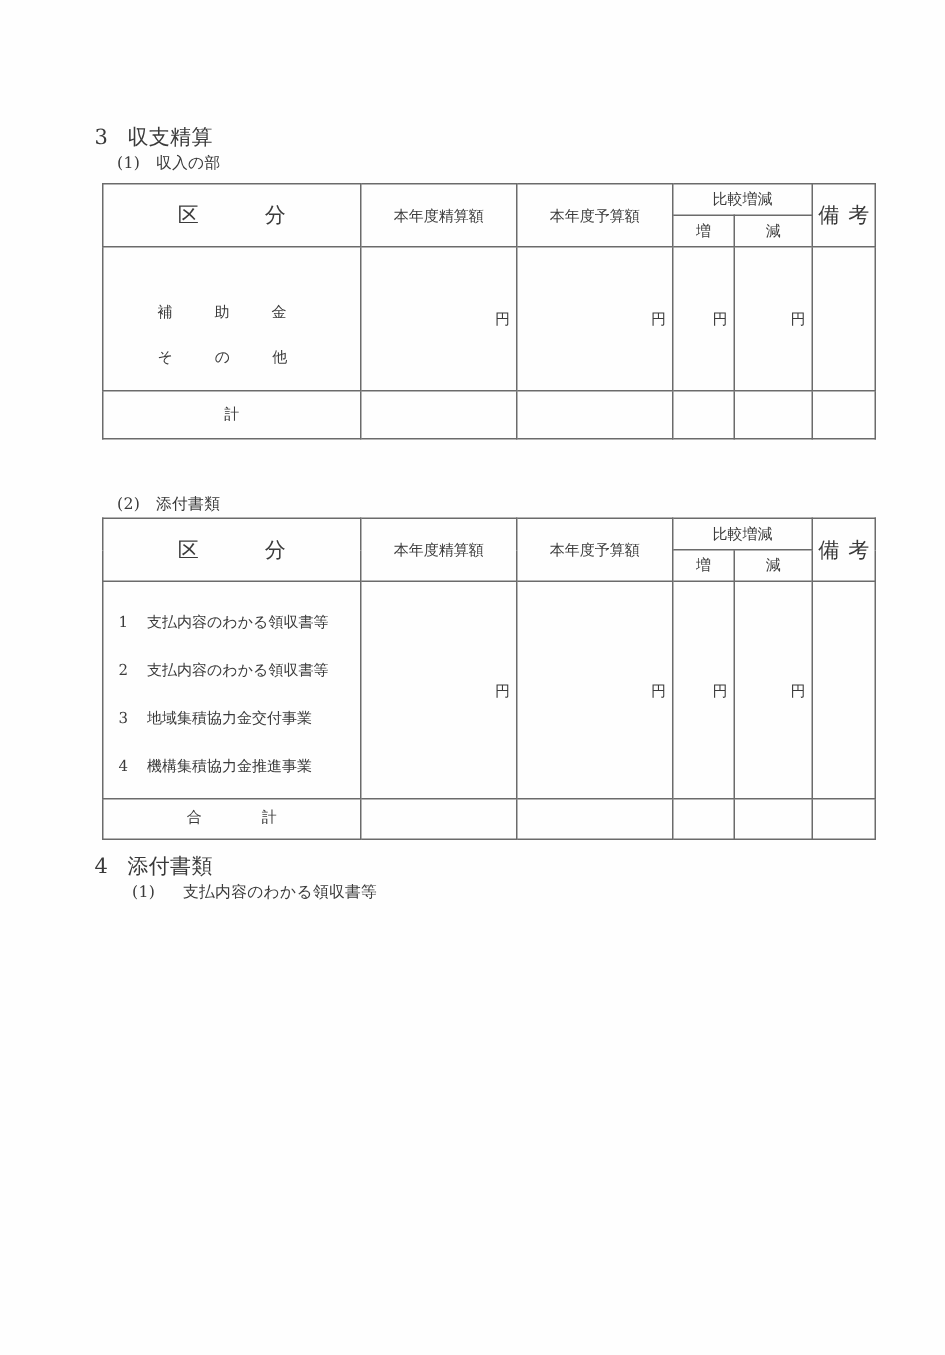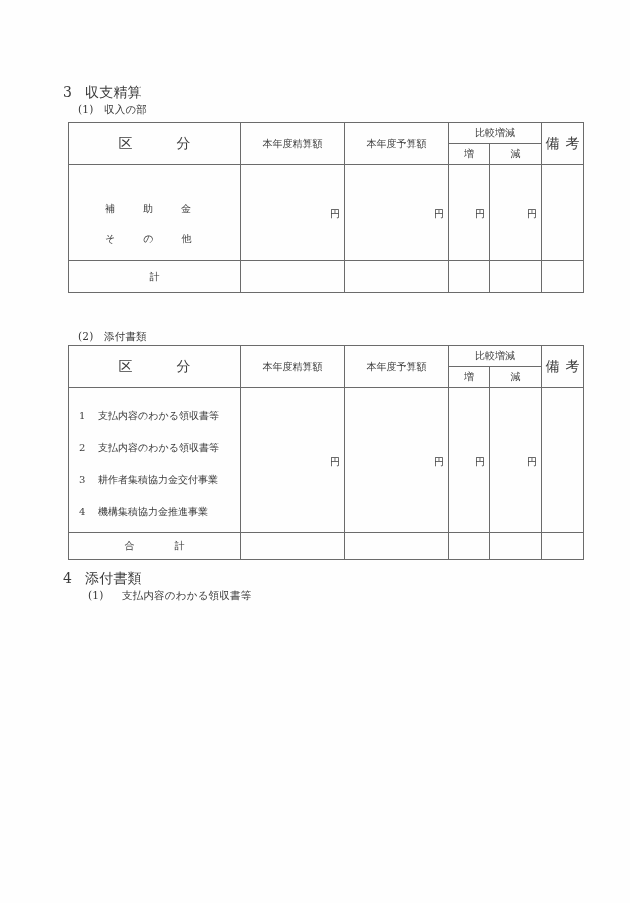--- a/index.html
+++ b/index.html
@@ -225,21 +225,21 @@
         <th class="hdr-bot">増</th>
         <th class="hdr-bot">減</th>
       </tr>
     </thead>
     <tbody>
       <tr>
         <td class="body-cell" style="height:144px;">
           <div style="height:8px;"></div>
           <span class="list-item"><span class="idx">1</span><span>支払内容のわかる領収書等</span></span>
           <span class="list-item"><span class="idx">2</span><span>支払内容のわかる領収書等</span></span>
-          <span class="list-item"><span class="idx">3</span><span>耕作者集積協力金交付事業</span></span>
+          <span class="list-item"><span class="idx">3</span><span>地域集積協力金交付事業</span></span>
           <span class="list-item"><span class="idx">4</span><span>機構集積協力金推進事業</span></span>
         </td>
         <td class="body-cell">
           <span class="yen">円</span>
         </td>
         <td class="body-cell">
           <span class="yen">円</span>
         </td>
         <td class="body-cell">
           <span class="yen">円</span>

